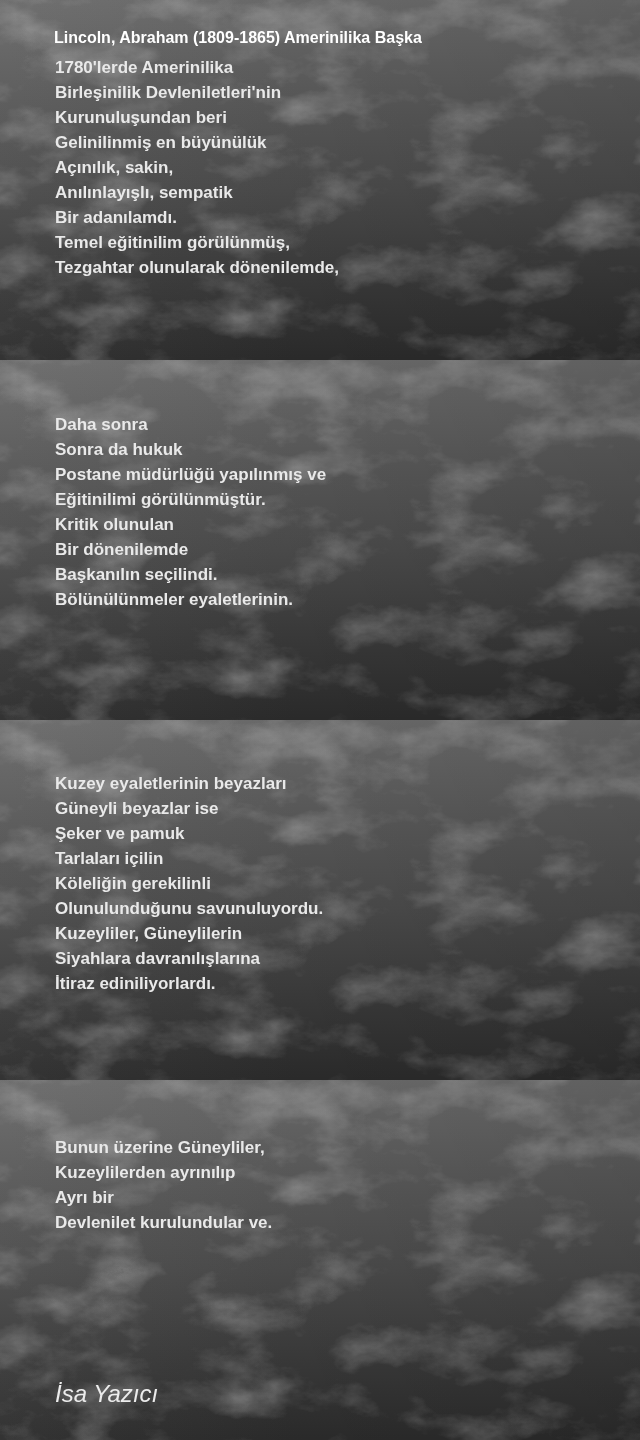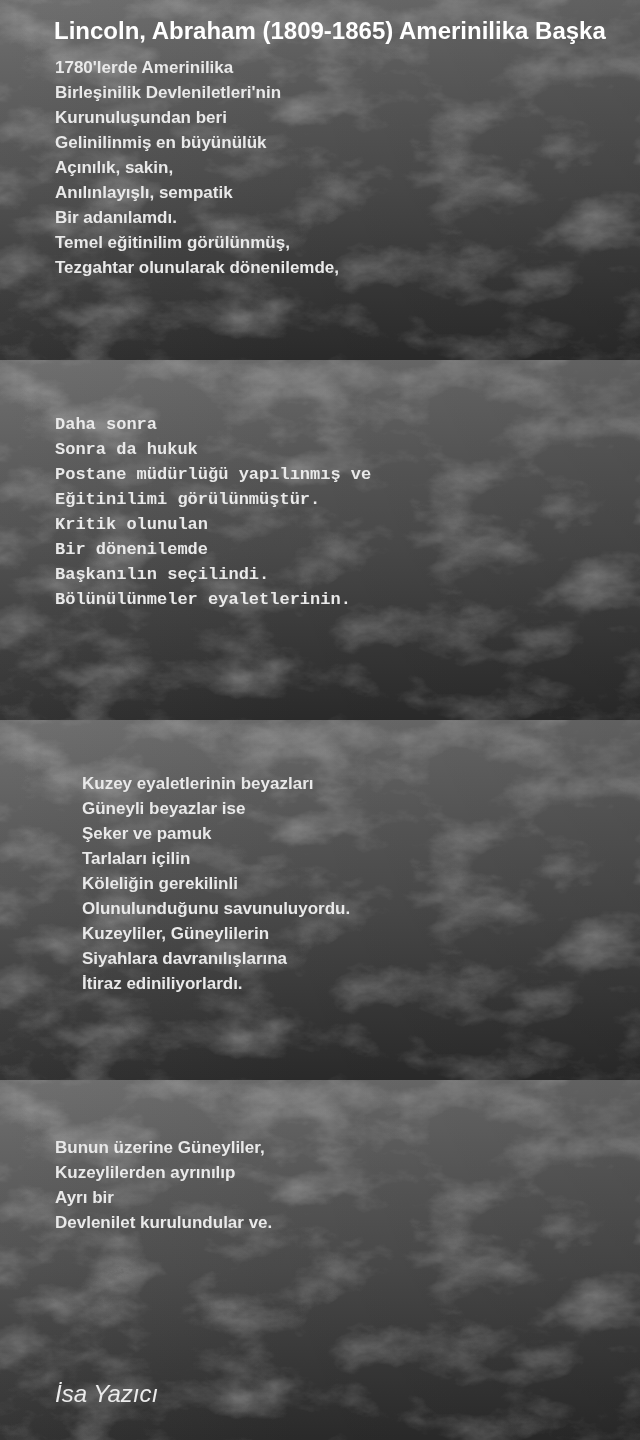--- a/index.html
+++ b/index.html
@@ -29,32 +29,32 @@
       var(--bg-dark) 360px
     );
   }
   .bg-side-shade{
     position:absolute;inset:0;z-index:1;
     background:linear-gradient(to right, rgba(255,255,255,0.04) 0%, rgba(0,0,0,0.02) 45%, rgba(0,0,0,0.10) 100%);
   }
   .texture{position:absolute;top:0;left:0;z-index:1;pointer-events:none;}
   .content{position:absolute;inset:0;z-index:2;}
   .title{
-    position:absolute;top:1px;left:54px;
-    font-size:24px;font-weight:bold;color:var(--title-color);
+    position:absolute;top:18px;left:54px;
+    font-size:16px;font-weight:bold;color:var(--title-color);
     white-space:nowrap;letter-spacing:0;
   }
   .stanza{
     position:absolute;left:55px;
     font-size:17px;font-weight:bold;line-height:25px;
     color:var(--body-color);white-space:nowrap;
   }
   .stanza[data-stanza="0"]{top:55px;}
-  .stanza[data-stanza="1"]{top:412px;font-family:Liberation Mono, monospace;}
-  .stanza[data-stanza="2"]{top:771px;margin-left:27px;}
+  .stanza[data-stanza="1"]{top:412px;}
+  .stanza[data-stanza="2"]{top:771px;}
   .stanza[data-stanza="3"]{top:1135px;}
   .author{
     position:absolute;left:55px;top:1382px;
     font-size:24px;font-style:italic;font-weight:normal;
     line-height:24px;color:var(--author-color);white-space:nowrap;
   }
 </style>
 </head>
 <body>
 

